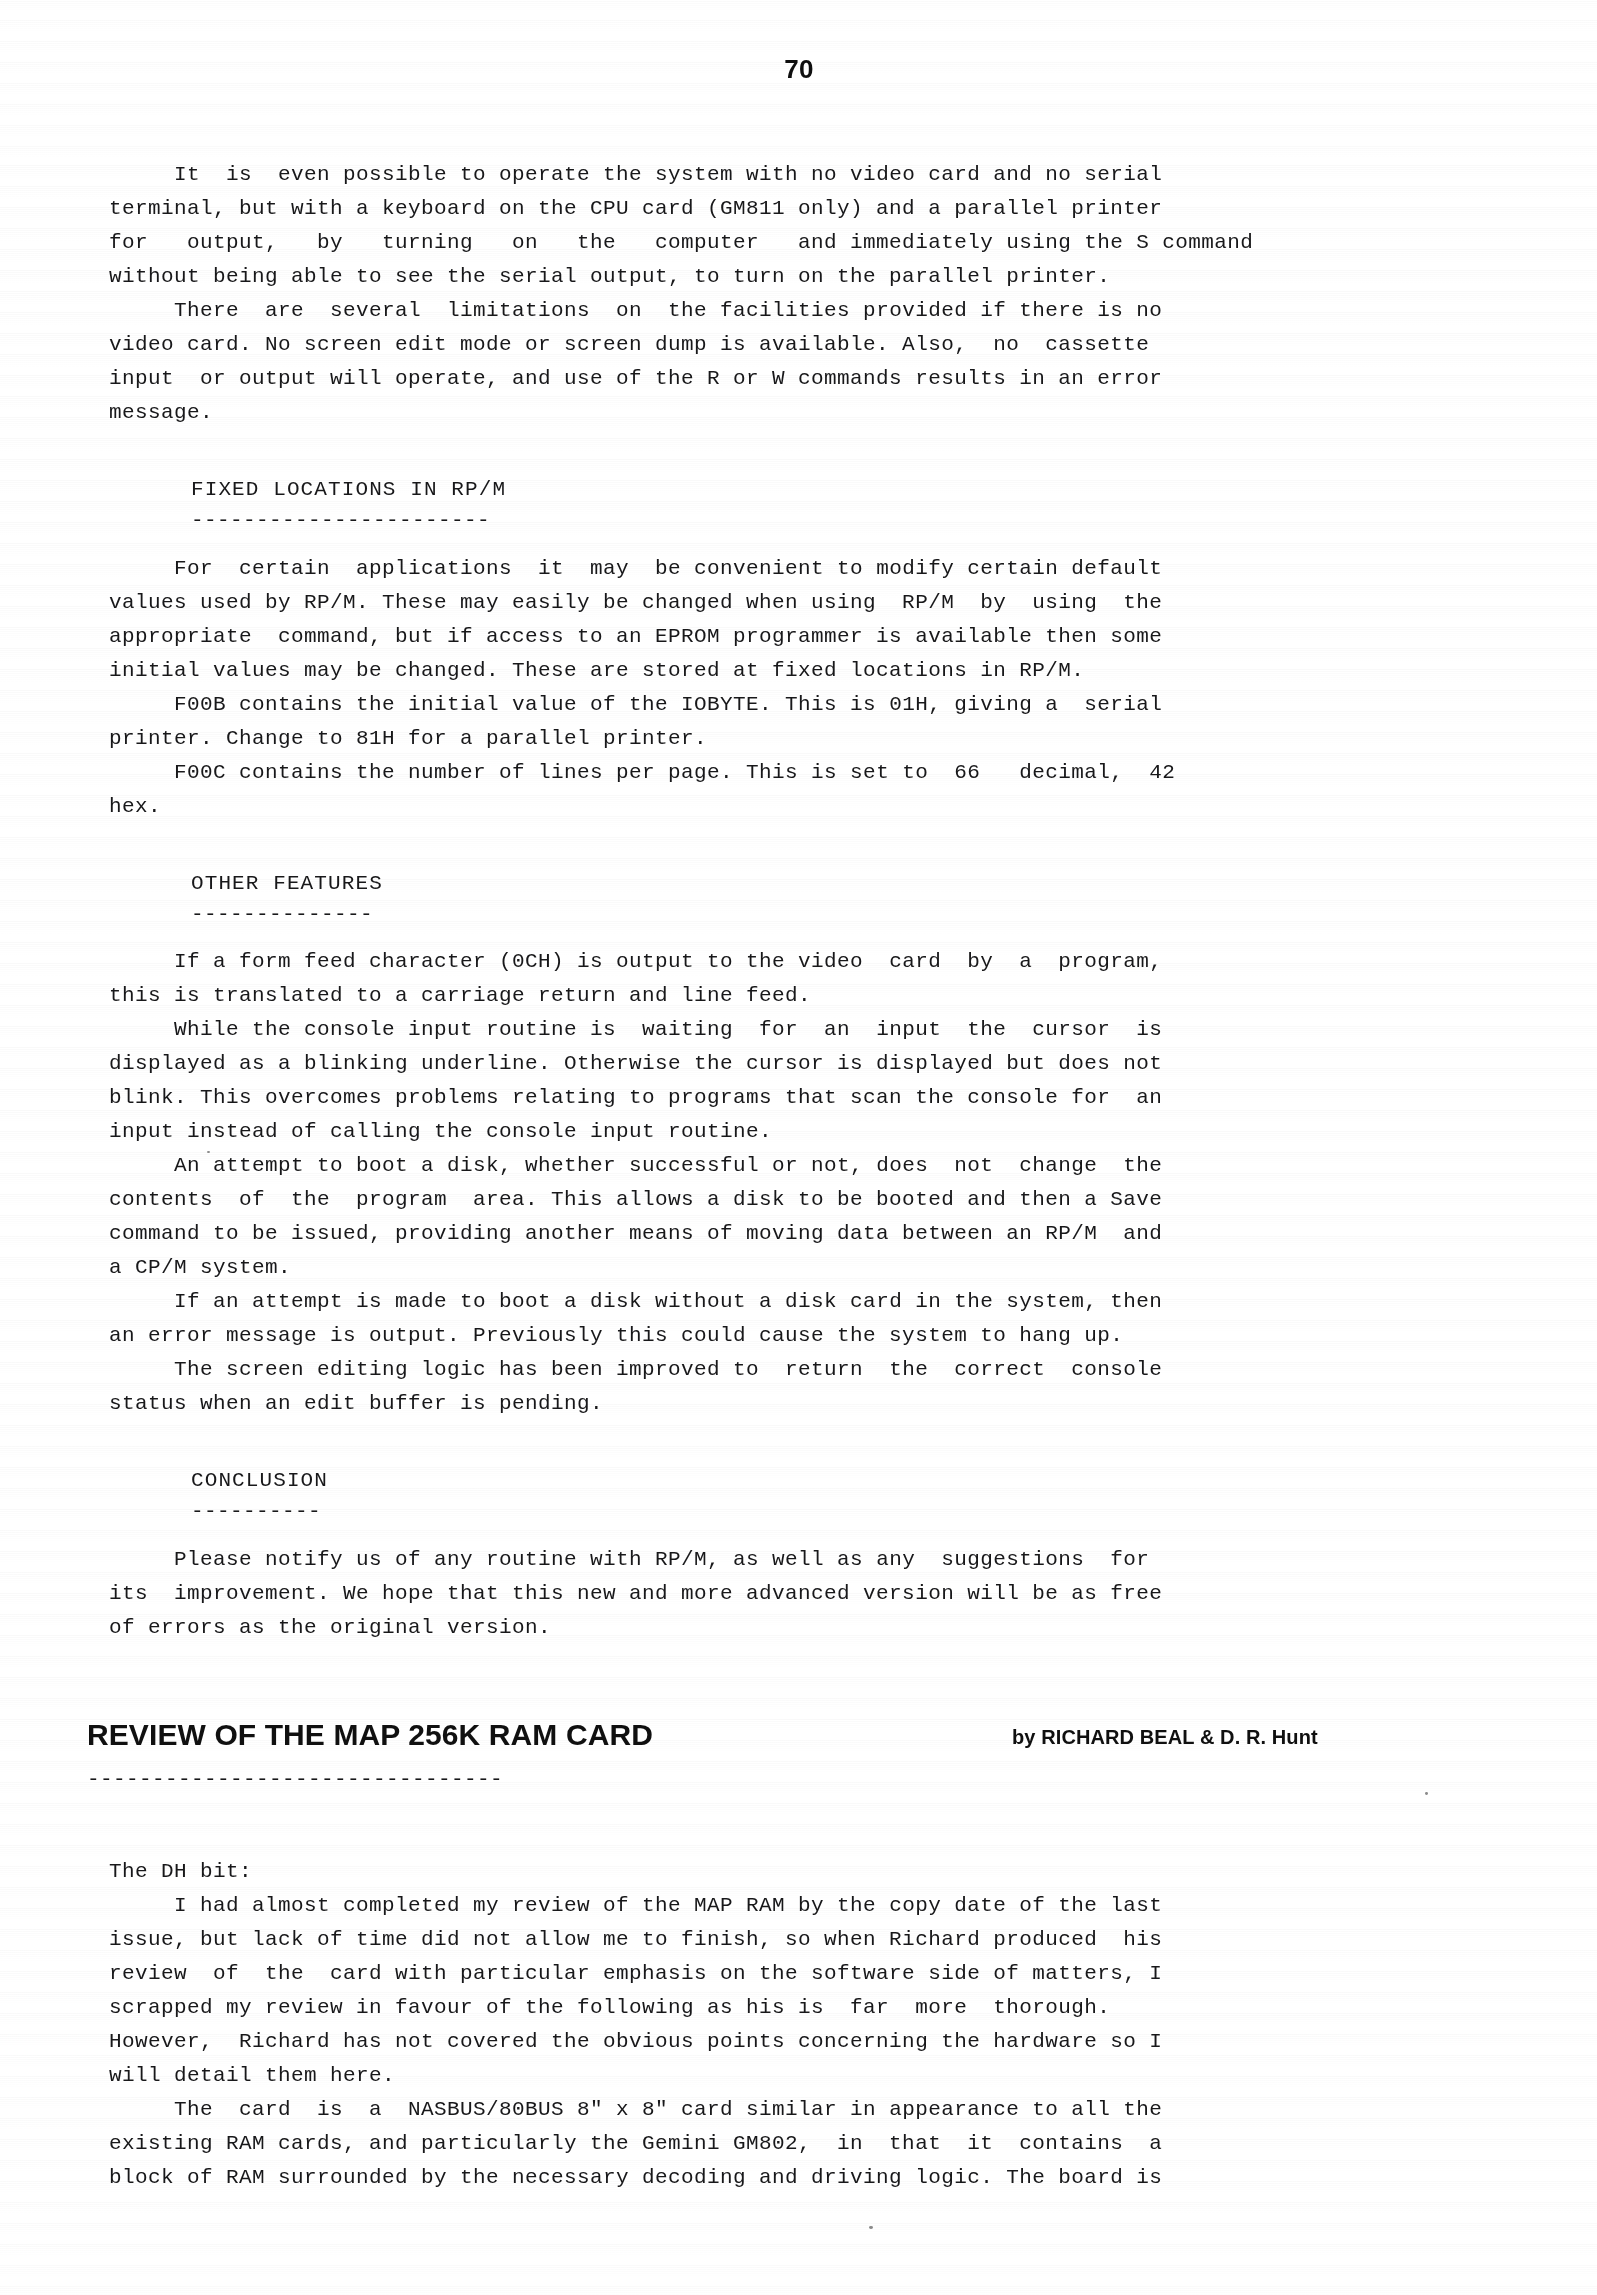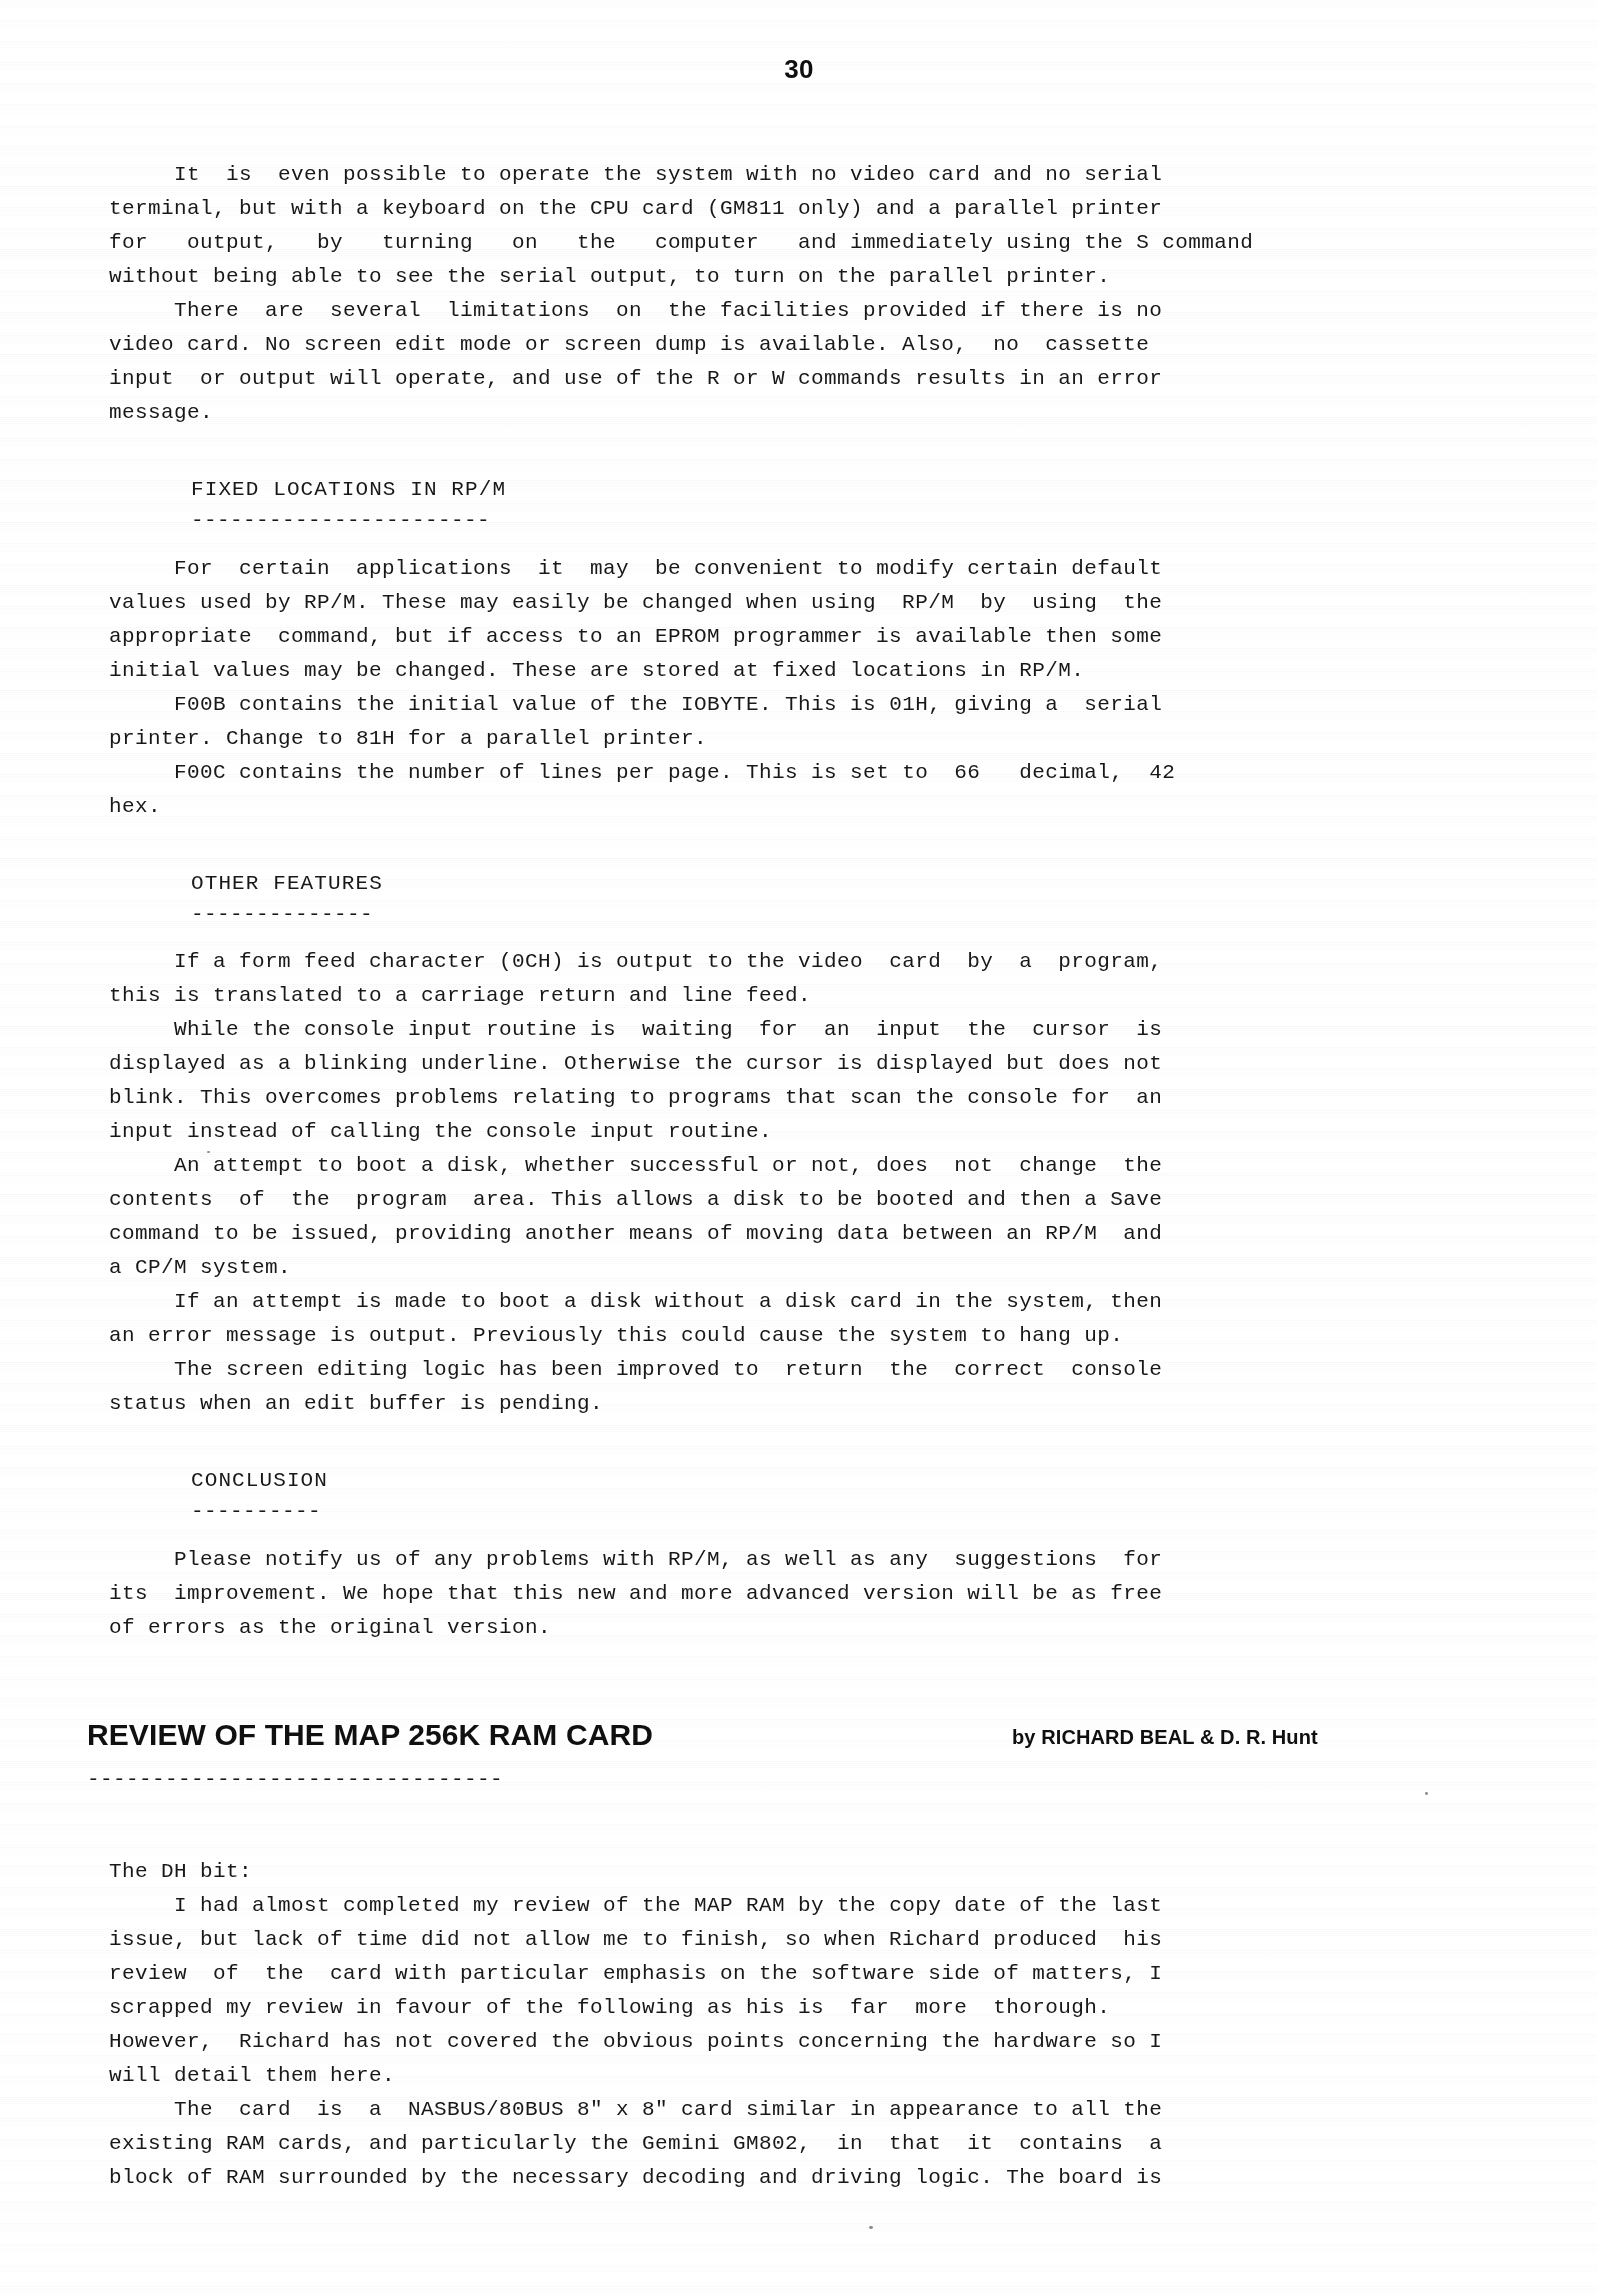--- a/index.html
+++ b/index.html
@@ -149,21 +149,21 @@
     background: #2b2b2b;
     border-radius: 50%;
     opacity: 0.55;
   }
 </style>
 </head>
 <body>
 
 <div class="page">
 
-  <div class="page-number">30</div>
+  <div class="page-number">70</div>
 
   <div class="body-col">
 
     <div class="tw para">     It  is  even possible to operate the system with no video card and no serial
 terminal, but with a keyboard on the CPU card (GM811 only) and a parallel printer
 for   output,   by   turning   on   the   computer   and immediately using the S command
 without being able to see the serial output, to turn on the parallel printer.</div>
     <div class="tw para">     There  are  several  limitations  on  the facilities provided if there is no
 video card. No screen edit mode or screen dump is available. Also,  no  cassette
 input  or output will operate, and use of the R or W commands results in an error
@@ -204,21 +204,21 @@
 an error message is output. Previously this could cause the system to hang up.</div>
     <div class="tw para">     The screen editing logic has been improved to  return  the  correct  console
 status when an edit buffer is pending.</div>
 
     <div class="gap-l"></div>
 
     <div class="sec-head">CONCLUSION</div>
     <div class="sec-rule">----------</div>
     <div class="gap-s"></div>
 
-    <div class="tw para">     Please notify us of any problems with RP/M, as well as any  suggestions  for
+    <div class="tw para">     Please notify us of any routine with RP/M, as well as any  suggestions  for
 its  improvement. We hope that this new and more advanced version will be as free
 of errors as the original version.</div>
   </div>
 
   <div class="article-head">
     <div class="article-title">REVIEW OF THE MAP 256K RAM CARD</div>
     <div class="article-byline">by RICHARD BEAL &amp; D. R. Hunt</div>
     <div class="article-rule">--------------------------------</div>
   </div>
 

